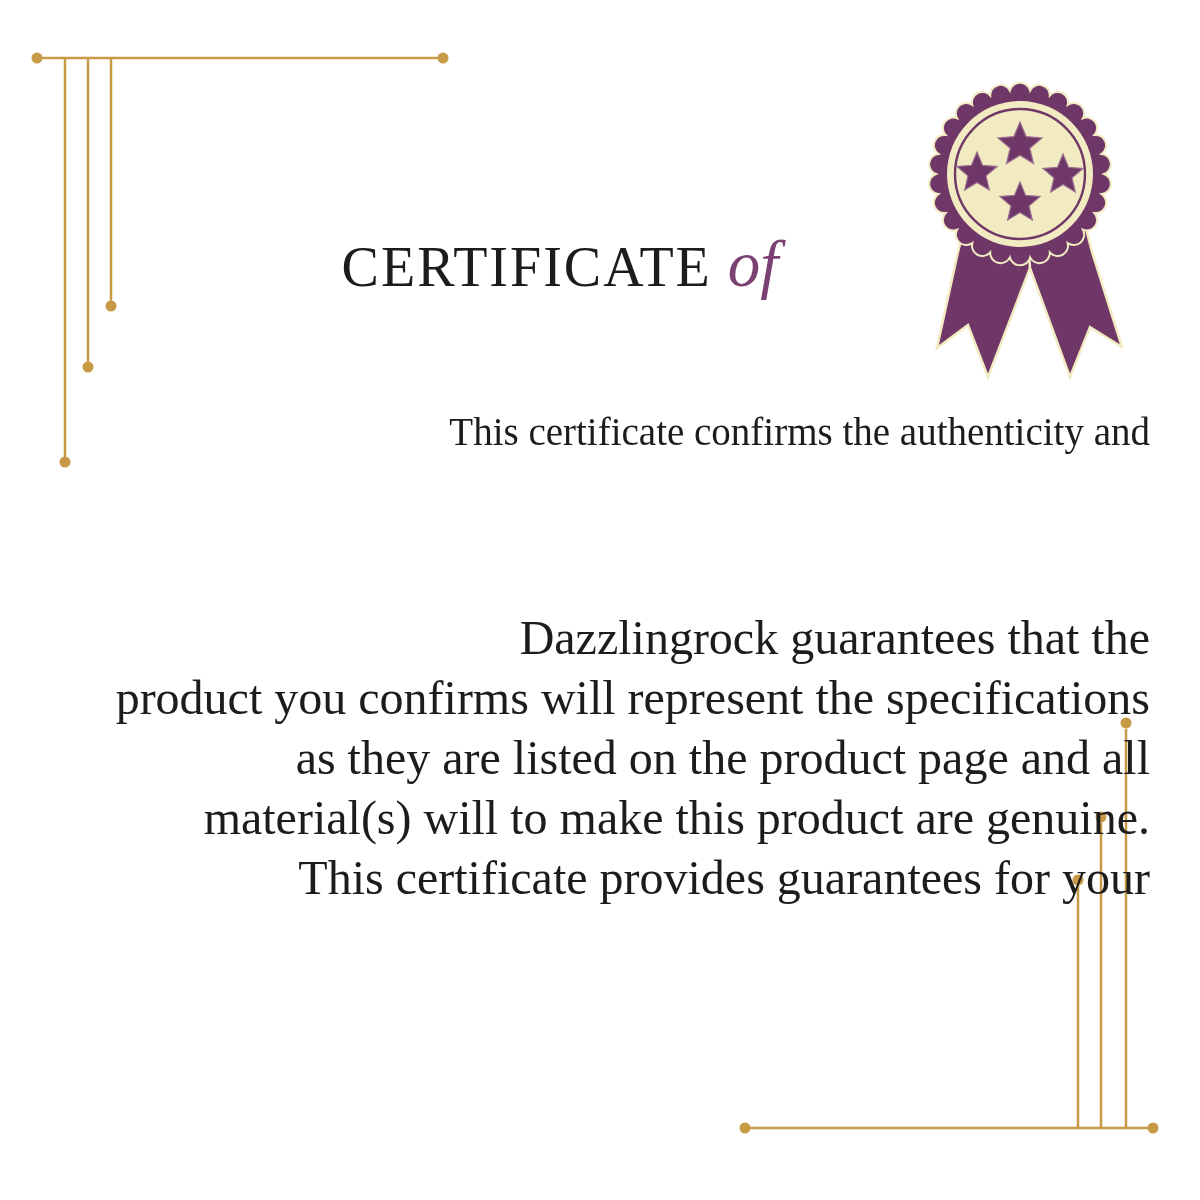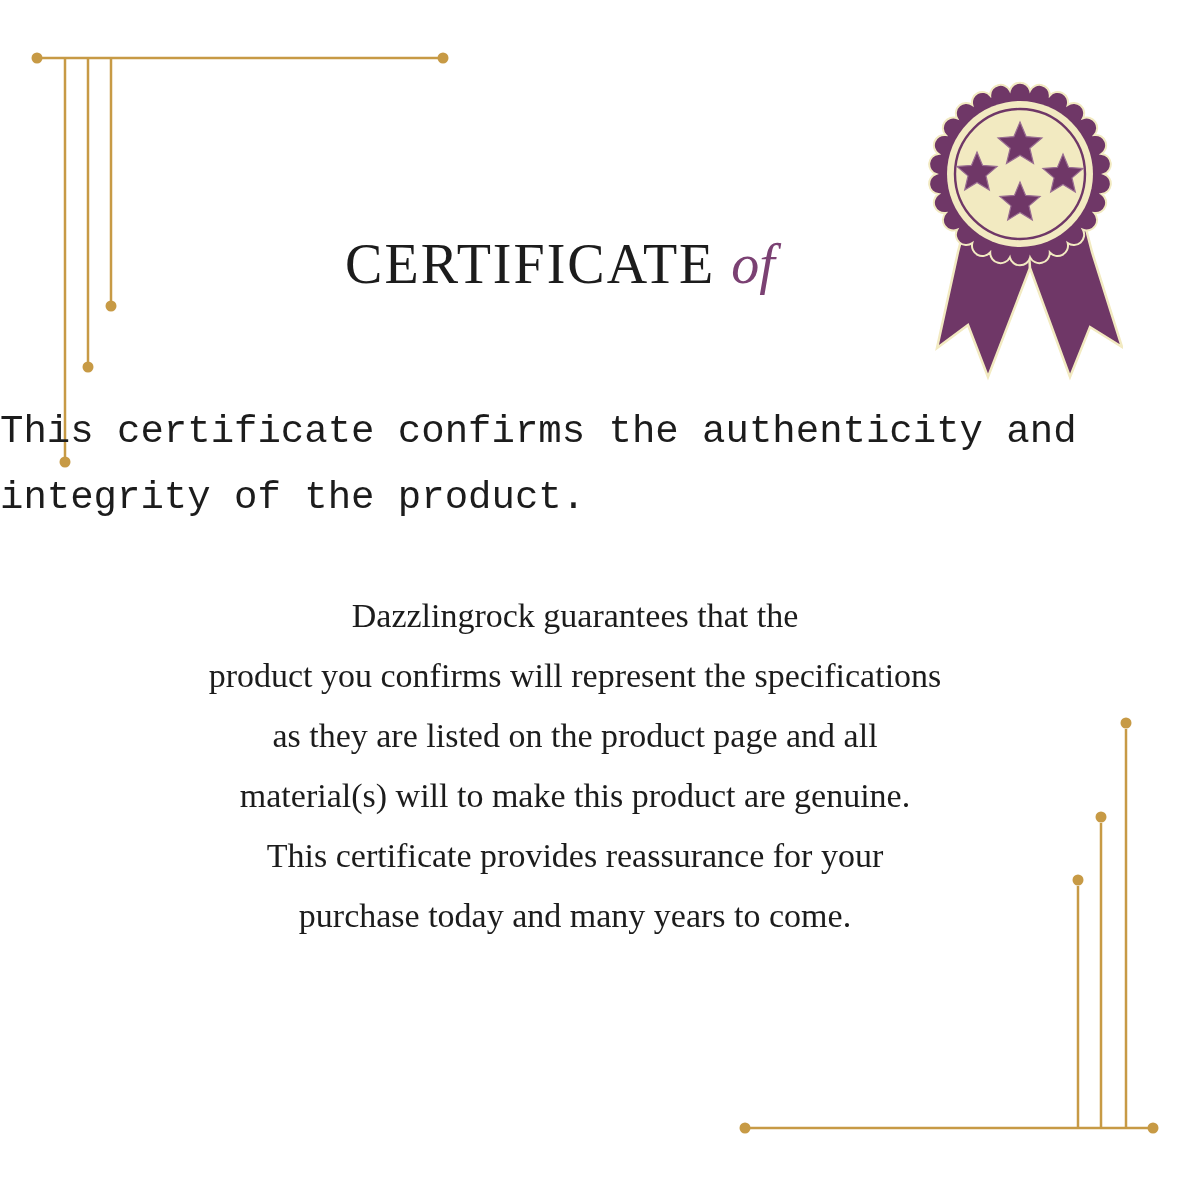--- a/index.html
+++ b/index.html
@@ -22,36 +22,35 @@
   .ornament-svg circle{fill:var(--gold);}
 
   .title-block{
     position:absolute;left:85px;top:226px;width:950px;
     text-align:center;
     font-size:56px;line-height:77px;letter-spacing:2px;
     color:var(--ink);
   }
   .title-accent{
     font-style:italic;
-    font-size:56px;
+    font-size:65px;
     letter-spacing:0;
     color:var(--accent);
     margin-left:16px;
   }
   .subtitle-block{
     position:absolute;left:0px;top:399px;width:1150px;
-    text-align:left;
+    text-align:right;
     font-size:39px;line-height:66px;
     color:var(--ink);
-    font-family:Liberation Mono, monospace;
   }
   .body-block{
-    position:absolute;left:0px;top:586px;width:1150px;
-    text-align:center;
-    font-size:34px;line-height:60px;
+    position:absolute;left:0px;top:608px;width:1150px;
+    text-align:right;
+    font-size:48px;line-height:60px;
     color:var(--ink);
   }
   .badge{position:absolute;left:923px;top:75px;width:200px;height:320px;}
   .badge .ribbon{fill:var(--badge-purple);stroke:var(--badge-cream);stroke-width:2.5;stroke-linejoin:miter;}
   .badge .rosette{fill:var(--badge-purple);stroke:var(--badge-cream);stroke-width:2;}
   .badge .disc{fill:var(--badge-cream);}
   .badge .ring{fill:none;stroke:var(--badge-purple);stroke-width:2.4;}
   .badge .star{fill:var(--badge-purple);stroke:#9a6e92;stroke-width:1.2;}
 </style>
 </head>
@@ -97,23 +96,21 @@
 </div>
 
 <div class="title-block">
   <div>
     <span>CERTIFICATE</span><span class="title-accent">of</span>
   </div>
 </div>
 
 <div class="subtitle-block">
   <div>This certificate confirms the authenticity and</div>
-  <div>integrity of the product.</div>
 </div>
 
 <div class="body-block">
   <div>Dazzlingrock guarantees that the</div>
   <div>product you confirms will represent the specifications</div>
   <div>as they are listed on the product page and all</div>
   <div>material(s) will to make this product are genuine.</div>
-  <div>This certificate provides reassurance for your</div>
-  <div>purchase today and many years to come.</div>
+  <div>This certificate provides guarantees for your</div>
 </div>
 
 </body></html>

